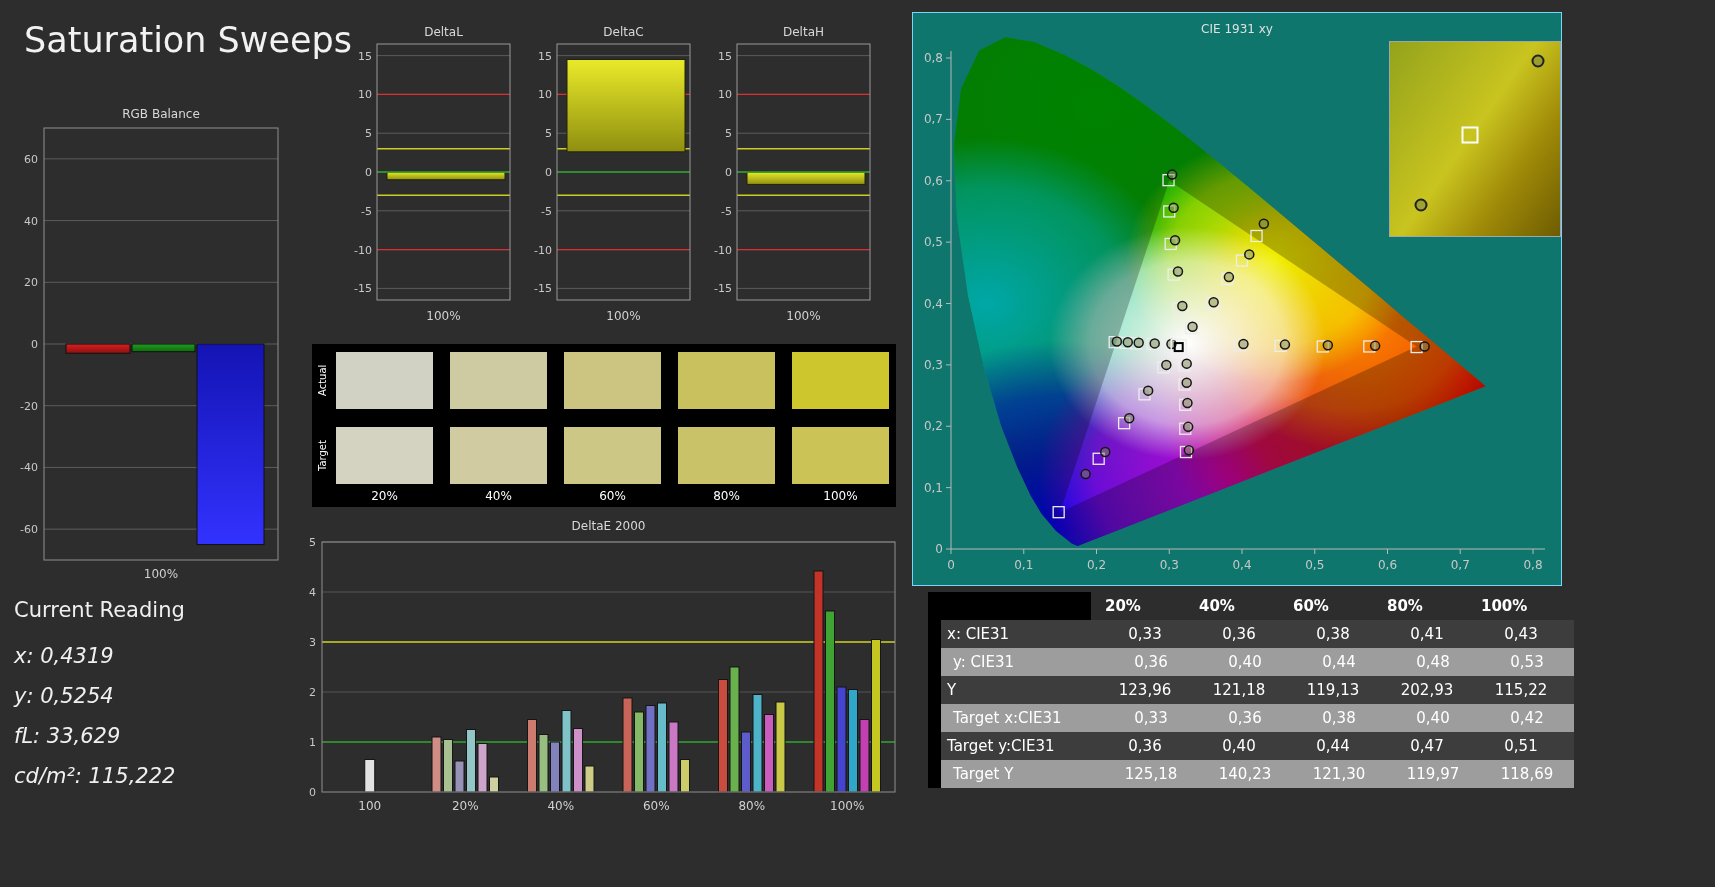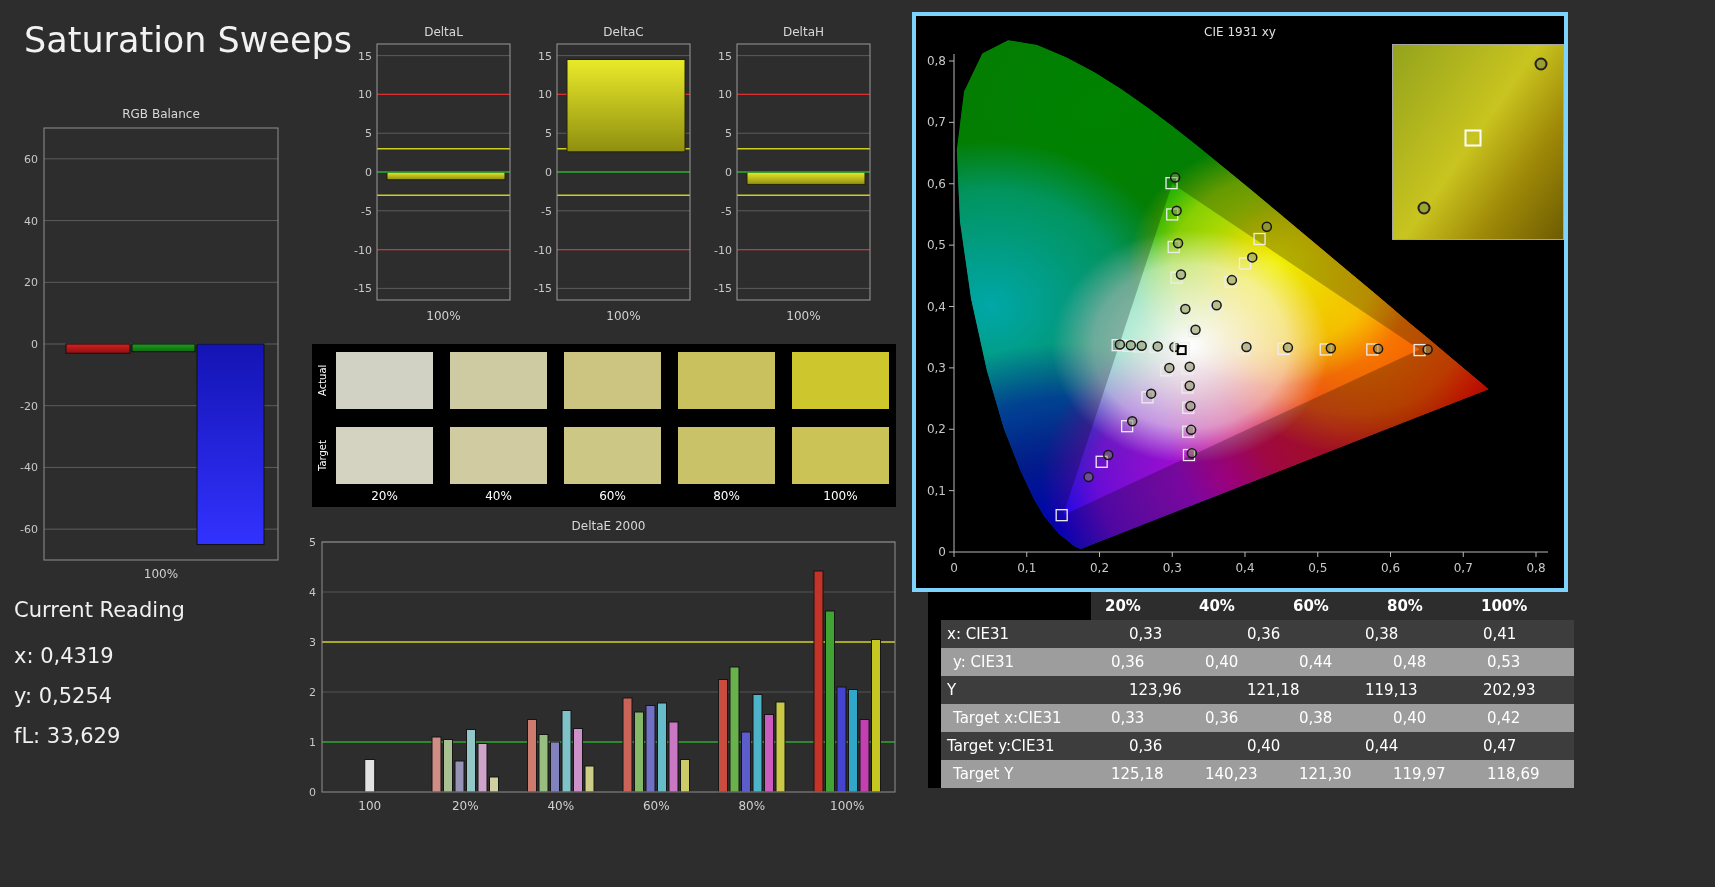--- a/index.html
+++ b/index.html
@@ -12,41 +12,41 @@
 
   
   .swatch-panel{background:#000;}
   .swatch{position:absolute;width:97px;height:57px;}
   .swatch-row-label{position:absolute;left:3px;height:57px;width:15px;
        writing-mode:vertical-rl;transform:rotate(180deg);
        display:flex;align-items:center;justify-content:center;color:#fff;font-size:10px;}
   .swatch-col-label{position:absolute;top:145px;width:97px;text-align:center;color:#fff;font-size:12px;}
 
   
-  .cie-panel{background:#000000;border:4px solid #7dd3fc;}
+  .cie-panel{background:#0f766e;border:1px solid #7dd3fc;}
   .cie-inset{position:absolute;left:476px;top:28px;width:170px;height:194px;border:1px solid #a5a5a5;
        background:linear-gradient(125deg,#93a31c 0%,#c9c41f 48%,#a08a08 72%,#6d5c02 100%);}
   .inset-square{position:absolute;width:13px;height:13px;border:2px solid #fff;transform:translate(-50%,-50%);}
   .inset-circle{position:absolute;width:9px;height:9px;border:2px solid #222;border-radius:50%;
        background:rgba(130,140,60,.6);transform:translate(-50%,-50%);}
 
   
   .data-table{width:633px;border-left:13px solid #000;font-size:15px;}
   .trow{display:grid;grid-template-columns:150px repeat(5,94px);height:28px;align-items:center;}
   .thead{font-weight:bold;}
   .thead .tcell{padding-left:14px;}
   .corner{background:#000;height:28px;}
-  .dark{background:#3d3d3d;gap:24px;}
+  .dark{background:#3d3d3d;}
   .light{background:#9d9d9d;padding-left:6px;}
   .lcell{padding-left:6px;white-space:nowrap;}
-  .vcell{padding-left:14px;}
+  .vcell{padding-left:14px;text-align:center;}
 
   
   .reading-heading{font-size:21px;color:#f0f0f0;margin-bottom:14px;}
-  .reading-line{font-size:21px;color:#f0f0f0;line-height:40px;}
+  .reading-line{font-size:21px;color:#f0f0f0;line-height:40px;font-style:italic;}
 </style>
 </head>
 <body>
 
 <div class="app">
 
   <div class="page-title">Saturation Sweeps</div>
 
   <svg id="rgb-chart" class="abs" style="left:8px;top:104px" width="290" height="482">
       <text x="153" y="14" text-anchor="middle" font-size="12" fill="#d8d8d8">RGB Balance</text>
@@ -420,20 +420,21 @@
         <span class="inset-circle" style="left: 87%; top: 10%;"></span>
         <span class="inset-circle" style="left: 18%; top: 84%;"></span>
       </div>
   </div>
 
   <div class="abs" style="left:14px;top:598px">
     <div class="reading-heading">Current Reading</div>
     <div class="reading-line">x: 0,4319</div>
     <div class="reading-line">y: 0,5254</div>
     <div class="reading-line">fL: 33,629</div>
+    <div class="reading-line">cd/m²: 115,222</div>
   </div>
 
   <div id="data-table" class="abs data-table" style="left:928px;top:592px">
       <div class="trow thead">
         <div class="tcell hcell corner"></div>
         <div class="tcell hcell">20%</div>
         <div class="tcell hcell">40%</div>
         <div class="tcell hcell">60%</div>
         <div class="tcell hcell">80%</div>
         <div class="tcell hcell">100%</div>

